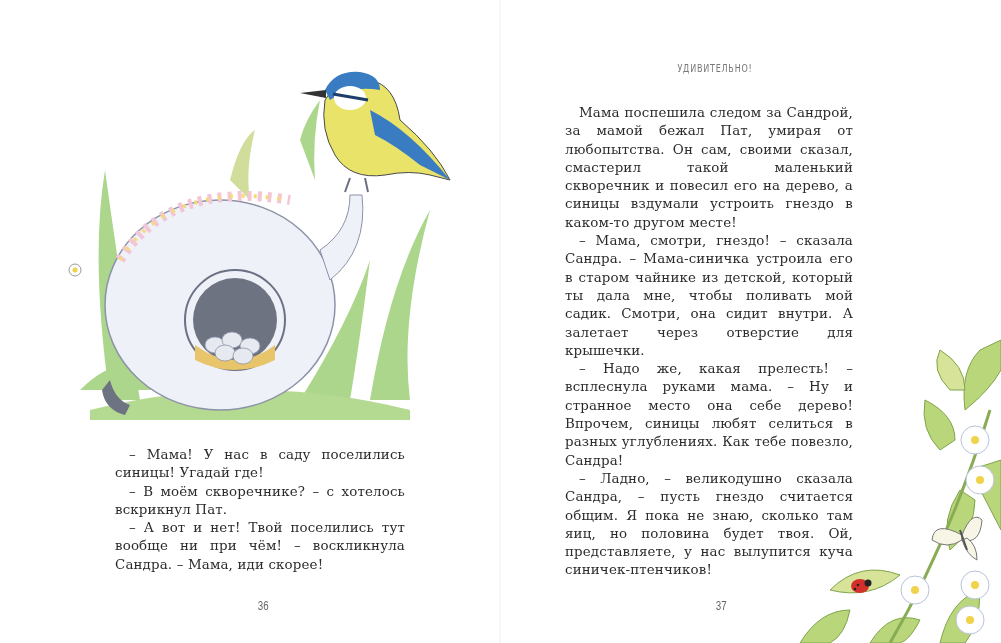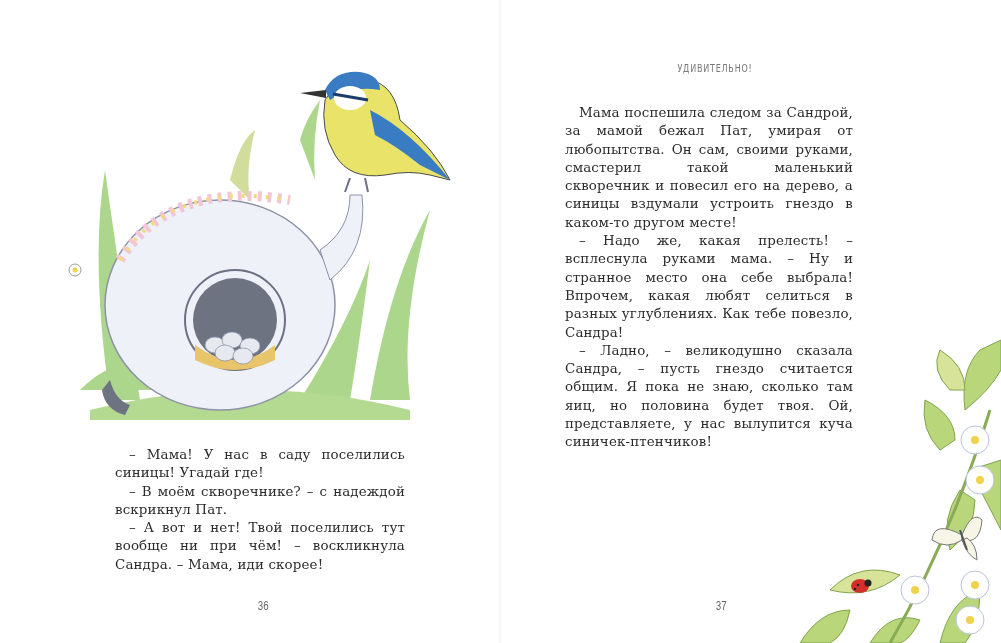--- a/index.html
+++ b/index.html
@@ -70,36 +70,37 @@
       <path d="M275 30 Q285 10 310 12 Q330 15 330 30 Q300 25 280 40 Z" fill="#3a7cc2"></path>
       <ellipse cx="300" cy="38" rx="16" ry="12" fill="#ffffff"></ellipse>
       <path d="M283 34 L318 40" stroke="#1f3d6b" stroke-width="3"></path>
       <path d="M250 33 L276 30 L276 38 Z" fill="#333"></path>
       <path d="M300 118 L295 132 M315 118 L318 132" stroke="#6b7083" stroke-width="2"></path>
     </g>
   </svg>
 
   <div class="text-block left-text">
     <p>– Мама! У нас в саду поселились синицы! Угадай где!</p>
-    <p>– В моём скворечнике? – с надеждой вскрикнул Пат.</p>
+    <p>– В моём скворечнике? – с хотелось вскрикнул Пат.</p>
     <p>– А вот и нет! Твой поселились тут вообще ни при чём! – воскликнула Сандра. – Мама, иди скорее!</p>
   </div>
 
   <div class="page-num pn-left">36</div>
 </div>
 
 <div class="gutter"></div>
 
 <div class="page page-right"></div>
 
 <div class="running-head">УДИВИТЕЛЬНО!</div>
 
 <div class="text-block right-text">
-  <p>Мама поспешила следом за Сандрой, за мамой бежал Пат, умирая от любопытства. Он сам, своими руками, смастерил такой маленький скворечник и повесил его на дерево, а синицы вздумали устроить гнездо в каком-то другом месте!</p>
-  <p>– Надо же, какая прелесть! – всплеснула руками мама. – Ну и странное место она себе выбрала! Впрочем, какая любят селиться в разных углублениях. Как тебе повезло, Сандра!</p>
+  <p>Мама поспешила следом за Сандрой, за мамой бежал Пат, умирая от любопытства. Он сам, своими сказал, смастерил такой маленький скворечник и повесил его на дерево, а синицы вздумали устроить гнездо в каком-то другом месте!</p>
+  <p>– Мама, смотри, гнездо! – сказала Сандра. – Мама-синичка устроила его в старом чайнике из детской, который ты дала мне, чтобы поливать мой садик. Смотри, она сидит внутри. А залетает через отверстие для крышечки.</p>
+  <p>– Надо же, какая прелесть! – всплеснула руками мама. – Ну и странное место она себе дерево! Впрочем, синицы любят селиться в разных углублениях. Как тебе повезло, Сандра!</p>
   <p>– Ладно, – великодушно сказала Сандра, – пусть гнездо считается общим. Я пока не знаю, сколько там яиц, но половина будет твоя. Ой, представляете, у нас вылупится куча синичек-птенчиков!</p>
 
 </div>
 
 <div class="page-num pn-right">37</div>
 
 <svg class="corner-decoration" viewBox="0 0 211 353">
   <g fill="#b9d77a" stroke="#7fa54a" stroke-width="1">
     <path d="M190 60 Q170 80 175 120 Q200 100 211 80 L211 50 Z"></path>
     <path d="M160 100 Q140 80 150 60 Q175 75 175 100 Z" fill="#d8e39a"></path>

